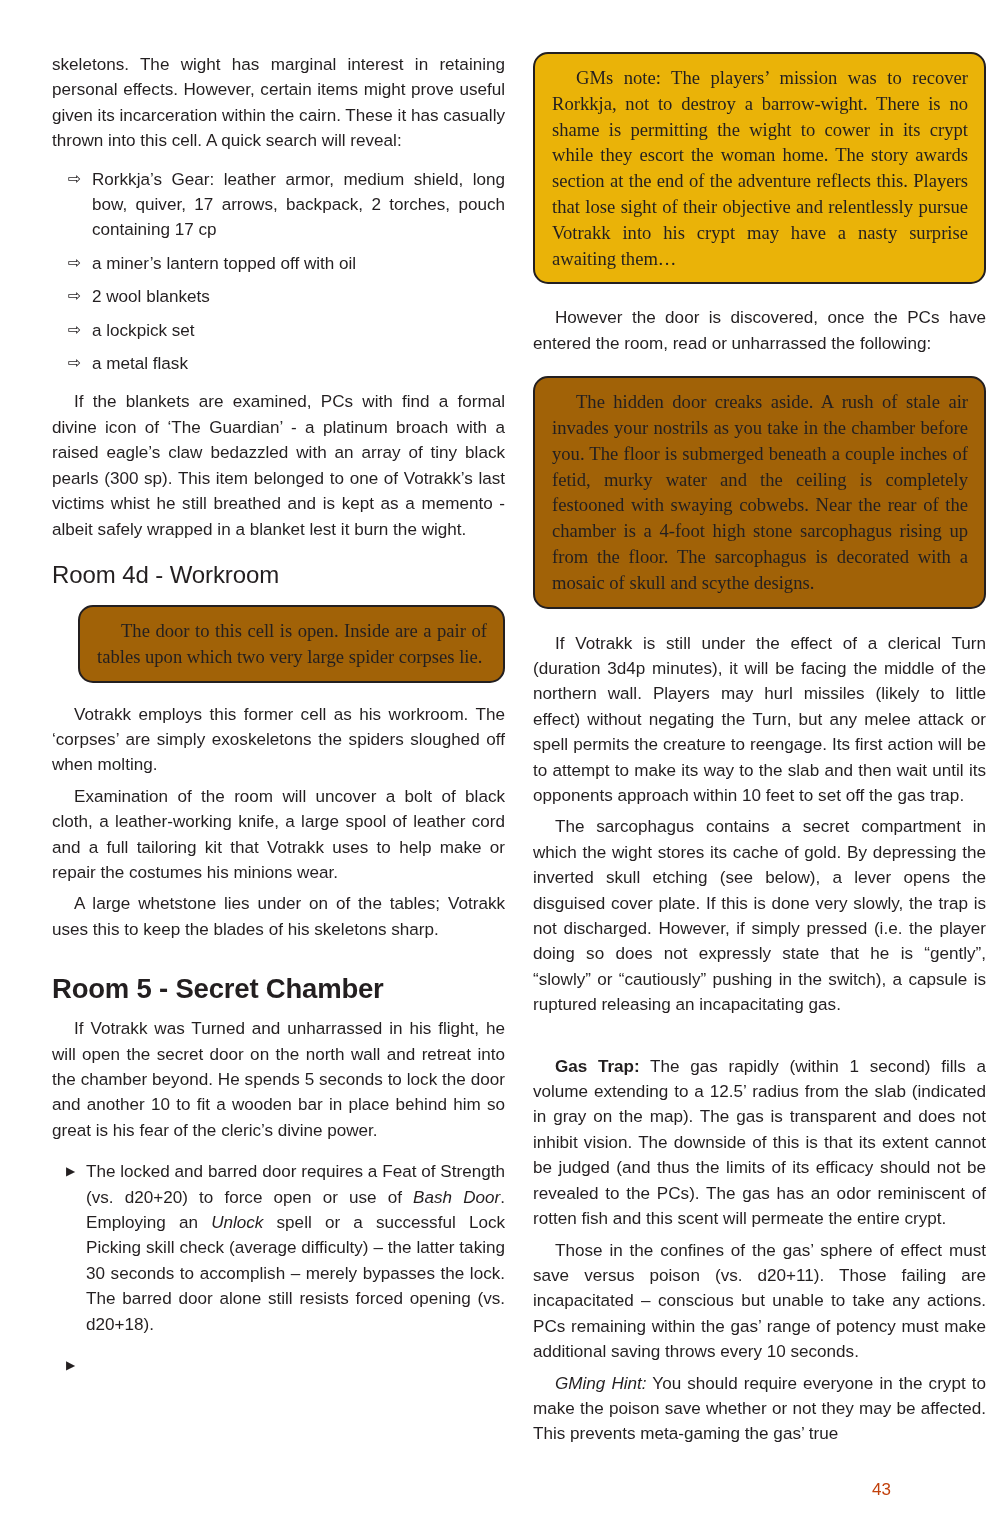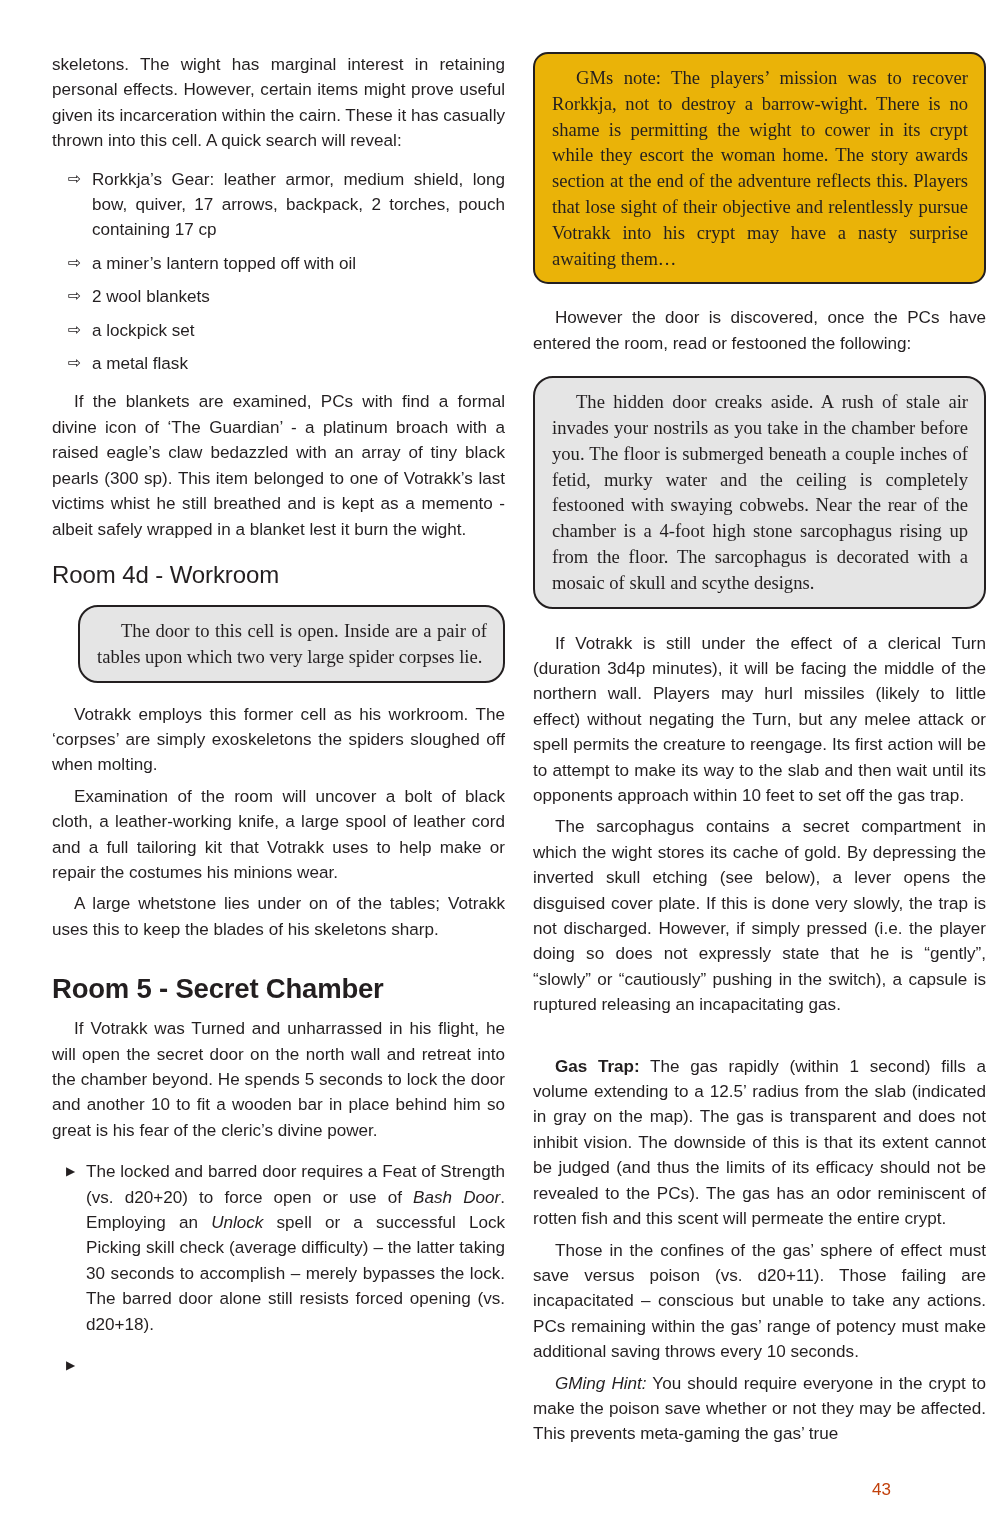--- a/index.html
+++ b/index.html
@@ -107,21 +107,21 @@
     border: 2.2px solid #231f20;
     border-radius: 15px;
     font-family: "Liberation Serif", serif;
     font-size: 18.6px;
     line-height: 25.8px;
     text-align: justify;
     text-indent: 24px;
     padding: 11px 16px 11px 17px;
     box-sizing: border-box;
   }
-  .callout.gray  { background: #e5e5e5; border-radius: 20px; }
+  .callout.gray  { background: #a16207; }
   .callout.white { background: #eab308; border-radius: 15px; }
   .callout.mleft { margin: 17px 0 0 26px; width: 427px; }
   .callout.mfull { margin: 0; width: 453px; }
   .callout.sp-top { margin-top: 20px; }
 
   
   .page-number {
     position: absolute;
     right: 52px;
     bottom: 38px;
@@ -186,21 +186,21 @@
     <div class="tri-item">
       <span class="tri">▶</span>
     </div>
 
   </div>
 
   <div class="col col-right">
 
     <div class="callout white mfull">GMs note: The players’ mission was to recover Rorkkja, not to destroy a barrow-wight. There is no shame is permitting the wight to cower in its crypt while they escort the woman home. The story awards section at the end of the adventure reflects this. Players that lose sight of their objective and relentlessly pursue Votrakk into his crypt may have a nasty surprise awaiting them…</div>
 
-    <p class="body indent" style="margin-top:21px;">However the door is discovered, once the PCs have entered the room, read or festooned the following:</p>
+    <p class="body indent" style="margin-top:21px;">However the door is discovered, once the PCs have entered the room, read or unharrassed the following:</p>
 
     <div class="callout gray mfull sp-top">The hidden door creaks aside. A rush of stale air invades your nostrils as you take in the chamber before you. The floor is submerged beneath a couple inches of fetid, murky water and the ceiling is completely festooned with swaying cobwebs. Near the rear of the chamber is a 4-foot high stone sarcophagus rising up from the floor. The sarcophagus is decorated with a mosaic of skull and scythe designs.</div>
 
     <p class="body indent" style="margin-top:22px;">If Votrakk is still under the effect of a clerical Turn (duration 3d4p minutes), it will be facing the middle of the northern wall. Players may hurl missiles (likely to little effect) without negating the Turn, but any melee attack or spell permits the creature to reengage. Its first action will be to attempt to make its way to the slab and then wait until its opponents approach within 10 feet to set off the gas trap.</p>
 
     <p class="body indent">The sarcophagus contains a secret compartment in which the wight stores its cache of gold. By depressing the inverted skull etching (see below), a lever opens the disguised cover plate. If this is done very slowly, the trap is not discharged.  However, if simply pressed (i.e. the player doing so does not expressly state that he is “gently”, “slowly” or “cautiously” pushing in the switch), a capsule is ruptured releasing an incapacitating gas.</p>
 
     <p class="body indent" style="margin-top:36px;"><strong>Gas Trap:</strong><span> The gas rapidly (within 1 second) fills a volume extending to a 12.5’ radius from the slab (indicated in gray on the map). The gas is transparent and does not inhibit vision. The downside of this is that its extent cannot be judged (and thus the limits of its efficacy should not be revealed to the PCs). The gas has an odor reminiscent of rotten fish and this scent will permeate the entire crypt.</span></p>
 
     <p class="body indent">Those in the confines of the gas’ sphere of effect must save versus poison (vs. d20+11). Those failing are incapacitated – conscious but unable to take any actions. PCs remaining within the gas’ range of potency must make additional saving throws every 10 seconds.</p>

